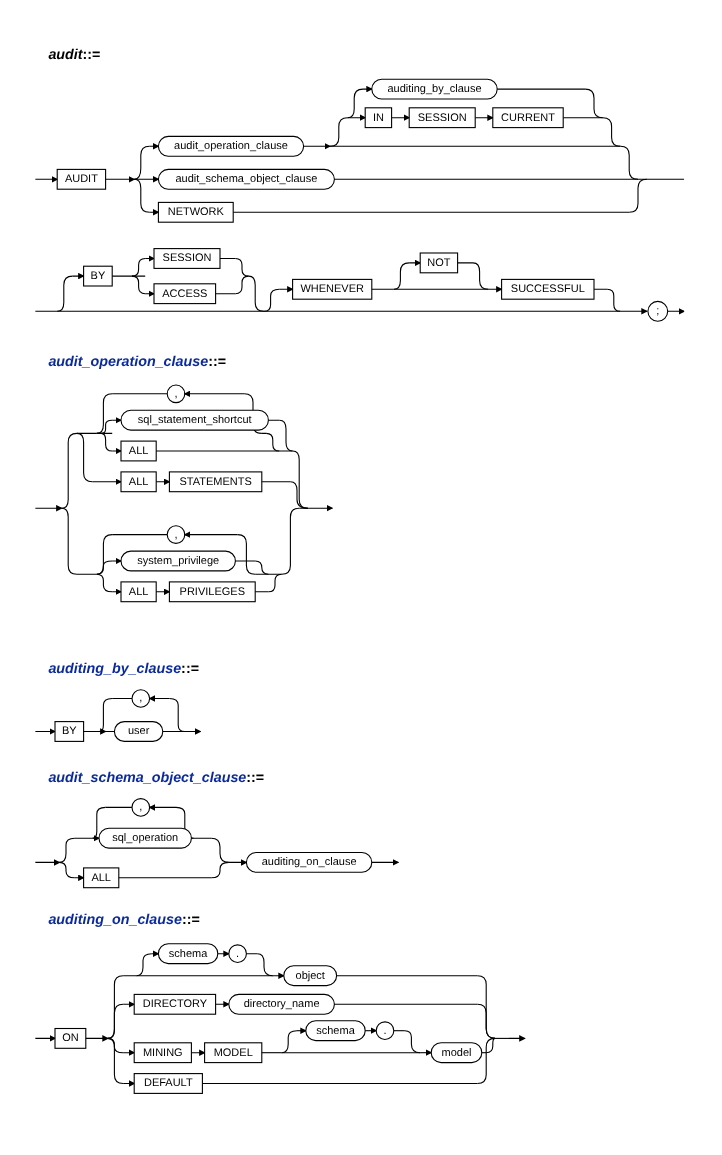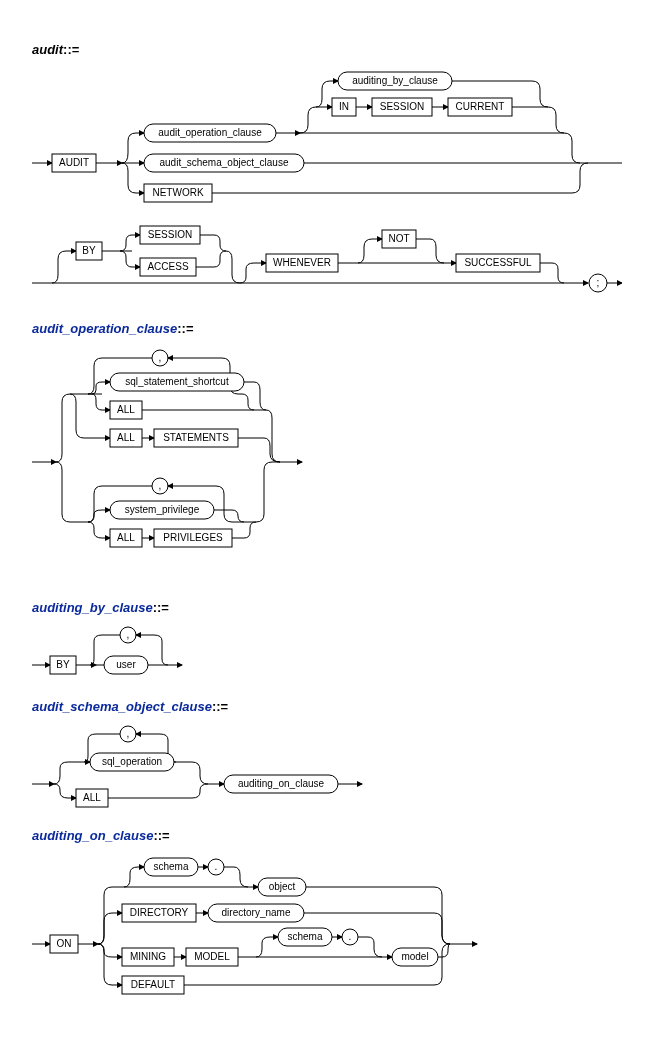--- a/index.html
+++ b/index.html
@@ -8,21 +8,21 @@
     background: #fff;
     margin: 0;
     padding: 24px 32px;
     width: 656px;
     box-sizing: border-box;
   }
   .section-title {
     font-weight: bold;
     font-style: italic;
     font-size: 13px;
-    margin: 18px 0 6px 0;
+    margin: 18px 0 6px 12px;
     color: #000;
   }
   .section-title .link {
     color: #0b2a9b;
     font-style: italic;
   }
   .suffix {
     color: #000;
     font-style: normal;
   }

